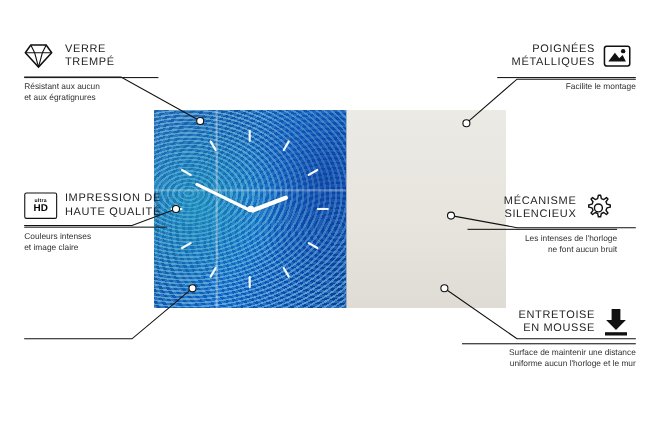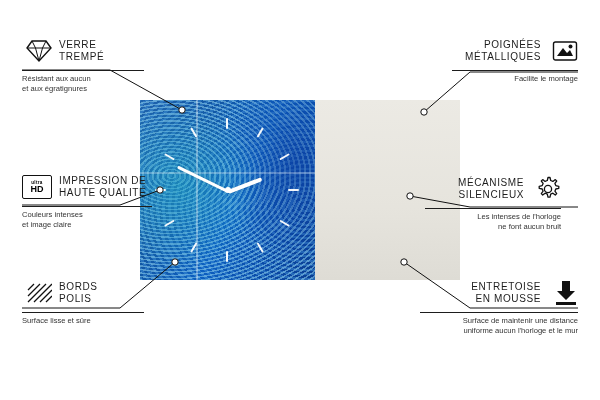--- a/index.html
+++ b/index.html
@@ -36,21 +36,21 @@
 
   
   svg.lines{position:absolute;left:0;top:0;width:600px;height:400px;pointer-events:none;}
 
   
   .callout{position:absolute;}
   .callout .title{font-weight:normal;letter-spacing:.6px;color:#1d1d1d;font-size:10px;line-height:12px;text-transform:uppercase;}
   .callout .desc{color:#333;font-size:7.6px;line-height:9.5px;margin-top:2px;}
   .callout .rule{height:1px;background:#1d1d1d;margin:4px 0 3px 0;}
   .row{display:flex;align-items:center;gap:7px;}
-  .ico{width:30px;height:30px;flex:0 0 30px;display:flex;align-items:center;justify-content:flex-end;}
+  .ico{width:30px;height:30px;flex:0 0 30px;display:flex;align-items:center;justify-content:flex-start;}
   .ico svg{display:block;}
   .c-left{text-align:left;}
   .c-right .row{flex-direction:row;margin-left:43px;}
   .c-right{text-align:right;}
   .c-right .row{justify-content:flex-end;}
   .badge-hd{width:30px;height:22px;border:1.6px solid #111;border-radius:2px;display:flex;flex-direction:column;align-items:center;justify-content:center;}
   .badge-hd .u{font-size:4.6px;font-weight:bold;letter-spacing:.3px;line-height:5px;}
   .badge-hd .h{font-size:9px;font-weight:bold;line-height:9px;}
 </style>
 </head>
@@ -143,37 +143,20 @@
         <div class="title">HAUTE QUALITÉ</div>
       </span>
     </div>
     <div class="rule"></div>
     <div class="desc">
       <div>Couleurs intenses</div>
       <div>et image claire</div>
     </div>
   </div>
 
-  <div class="callout c-left" style="left:22px;top:278px;width:122px;">
-    <div class="row">
-      <span class="ico">
-        <svg width="26" height="22" viewBox="0 0 26 22">
-          <path d="M2 20 L20 2 M2 14 L14 2 M2 8 L8 2 M8 20 L26 2 M14 20 L26 8 M20 20 L26 14" stroke="#111" stroke-width="1.3" fill="none"></path>
-        </svg>
-      </span>
-      <span>
-        <div class="title">BORDS</div>
-        <div class="title">POLIS</div>
-      </span>
-    </div>
-    <div class="rule"></div>
-    <div class="desc">
-      <div>Surface lisse et sûre</div>
-    </div>
-  </div>
 
   <div class="callout c-right" style="left:452px;top:36px;width:126px;">
     <div class="row">
       <span>
         <div class="title">POIGNÉES</div>
         <div class="title">MÉTALLIQUES</div>
       </span>
       <span class="ico">
         <svg width="26" height="24" viewBox="0 0 26 24">
           <rect x="1.5" y="3" width="23" height="18" rx="2" fill="none" stroke="#111" stroke-width="1.4"></rect>

